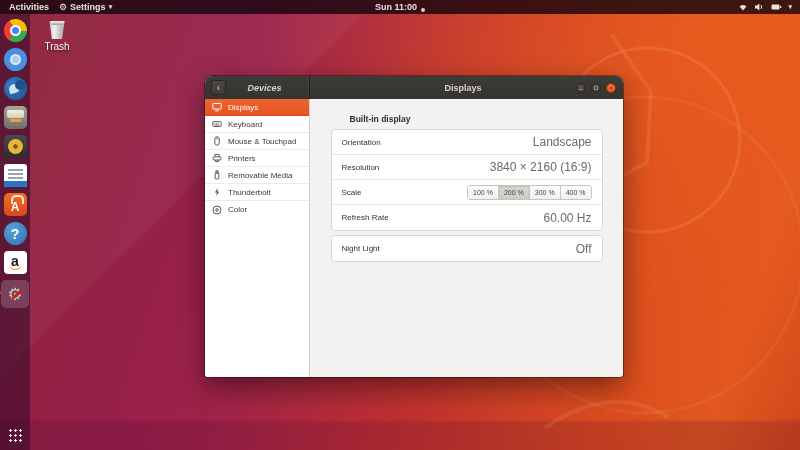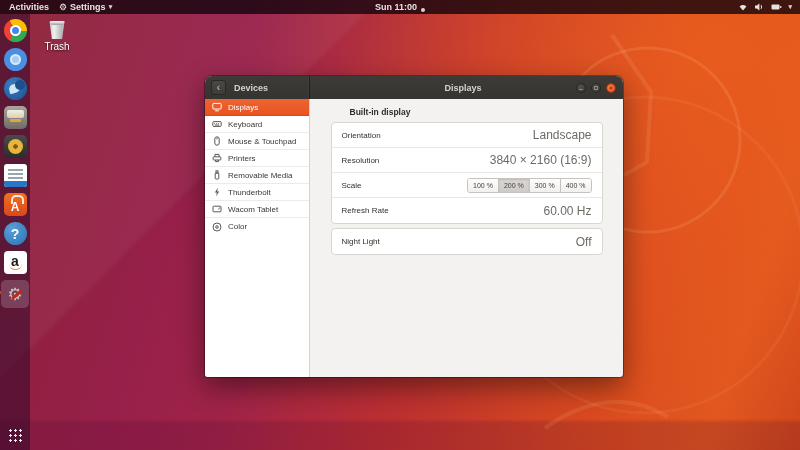--- a/index.html
+++ b/index.html
@@ -121,21 +121,21 @@
     display:flex; flex-direction:column; overflow:hidden; z-index:25;
     background:#f3f2f1;
   }
   .titlebar { height:23px; flex:none; display:flex;
     background:linear-gradient(#3d3b37,#363431); color:#d6d2cd; }
   .tb-devices { width:105px; flex:none; display:flex; align-items:center; gap:8px; padding-left:6px;
     border-right:1px solid rgba(0,0,0,0.45); box-shadow:inset -1px 0 0 rgba(255,255,255,0.04); }
   .back-btn { width:15px; height:15px; flex:none; border-radius:3px;
     background:linear-gradient(#4b4843,#3f3c38); border:1px solid #2a2825;
     color:#d6d2cd; font-size:10px; line-height:13px; text-align:center; }
-  .tb-devices-title { font-size:9px; font-weight:bold; flex:1; text-align:left; padding-right:14px; }
+  .tb-devices-title { font-size:9px; font-weight:bold; flex:1; text-align:center; padding-right:14px;font-style:italic; }
   .tb-main { flex:1; display:flex; align-items:center; }
   .tb-title { flex:1; text-align:center; font-size:9px; font-weight:bold; padding-left:40px; }
   .win-controls { display:flex; align-items:center; gap:5px; padding-right:7px; }
   .wc { width:10px; height:10px; border-radius:50%; position:relative; }
   .wc-min, .wc-max { background:radial-gradient(circle at 40% 35%, #55524d, #393631); border:1px solid #2a2723; }
   .wc-min::after { content:""; position:absolute; left:2px; right:2px; bottom:2px; height:1px; background:#8a8680; }
   .wc-max::after { content:""; position:absolute; inset:2px; border:1px solid #8a8680; }
   .wc-close { background:radial-gradient(circle at 40% 35%, #f0703a, #e95420); border:1px solid #9a3210; }
   .wc-close::after { content:""; position:absolute; inset:3px; border-radius:50%; background:#7e2c0d; }
 
@@ -144,21 +144,21 @@
   
   .sidebar { width:105px; flex:none; background:#fff; border-right:1px solid #d5d2ce;
     display:flex; flex-direction:column; }
   .sitem { height:17px; flex:none; display:flex; align-items:center; gap:6px; padding-left:7px;
     font-size:8px; color:#3a3733; border-bottom:1px solid #edebe8; cursor:default; }
   .sitem .si { color:#5c5853; display:flex; width:10px; justify-content:center; flex:none; }
   .sitem.selected { background:linear-gradient(#ed6432,#e95420); color:#fff; border-bottom-color:#d84b18; }
   .sitem.selected .si { color:#fff; }
 
   
-  .content { flex:1; overflow:hidden; padding-top:6px; }
+  .content { flex:1; overflow:hidden; padding-top:13px; }
   .section-title { width:234px; margin:2px auto 5px auto; font-size:8.5px; font-weight:bold; color:#2f2d2a; }
   .card { width:272px; margin:0 auto; background:#fff; border:1px solid #d9d6d2; border-radius:4px; }
   .row { height:25px; display:flex; align-items:center; justify-content:space-between;
     padding:0 10px; border-bottom:1px solid #e9e7e4; }
   .card .row:last-child { border-bottom:none; }
   .row-label { font-size:8px; color:#33302d; }
   .row-value { font-size:12px; color:#6e6a65; }
   .card-night { margin-top:4px; }
 
   .seg-group { display:flex; border:1px solid #c6c2bd; border-radius:3px; overflow:hidden; background:#fdfdfc; }
@@ -312,29 +312,20 @@
 
       <div class="sitem">
         <span class="si">
           <svg width="10" height="10" viewBox="0 0 10 10">
             <path d="M5.8 0.8 2.9 5.4h1.9L4.2 9.2l2.9-4.6H5.2z" fill="currentColor"></path>
           </svg>
         </span>
         <span>Thunderbolt</span>
       </div>
 
-      <div class="sitem">
-        <span class="si">
-          <svg width="10" height="10" viewBox="0 0 10 10" fill="none" stroke="currentColor" stroke-width="1">
-            <rect x="1" y="2.2" width="8" height="5.6" rx="0.8"></rect>
-              <path d="M6.2 5.4 8 3.6"></path>
-          </svg>
-        </span>
-        <span>Wacom Tablet</span>
-      </div>
 
       <div class="sitem" style="border-bottom:none">
         <span class="si">
           <svg width="10" height="10" viewBox="0 0 10 10" fill="none" stroke="currentColor" stroke-width="1">
             <circle cx="5" cy="5" r="4"></circle>
               <circle cx="5" cy="5" r="1.3"></circle>
           </svg>
         </span>
         <span>Color</span>
       </div>

